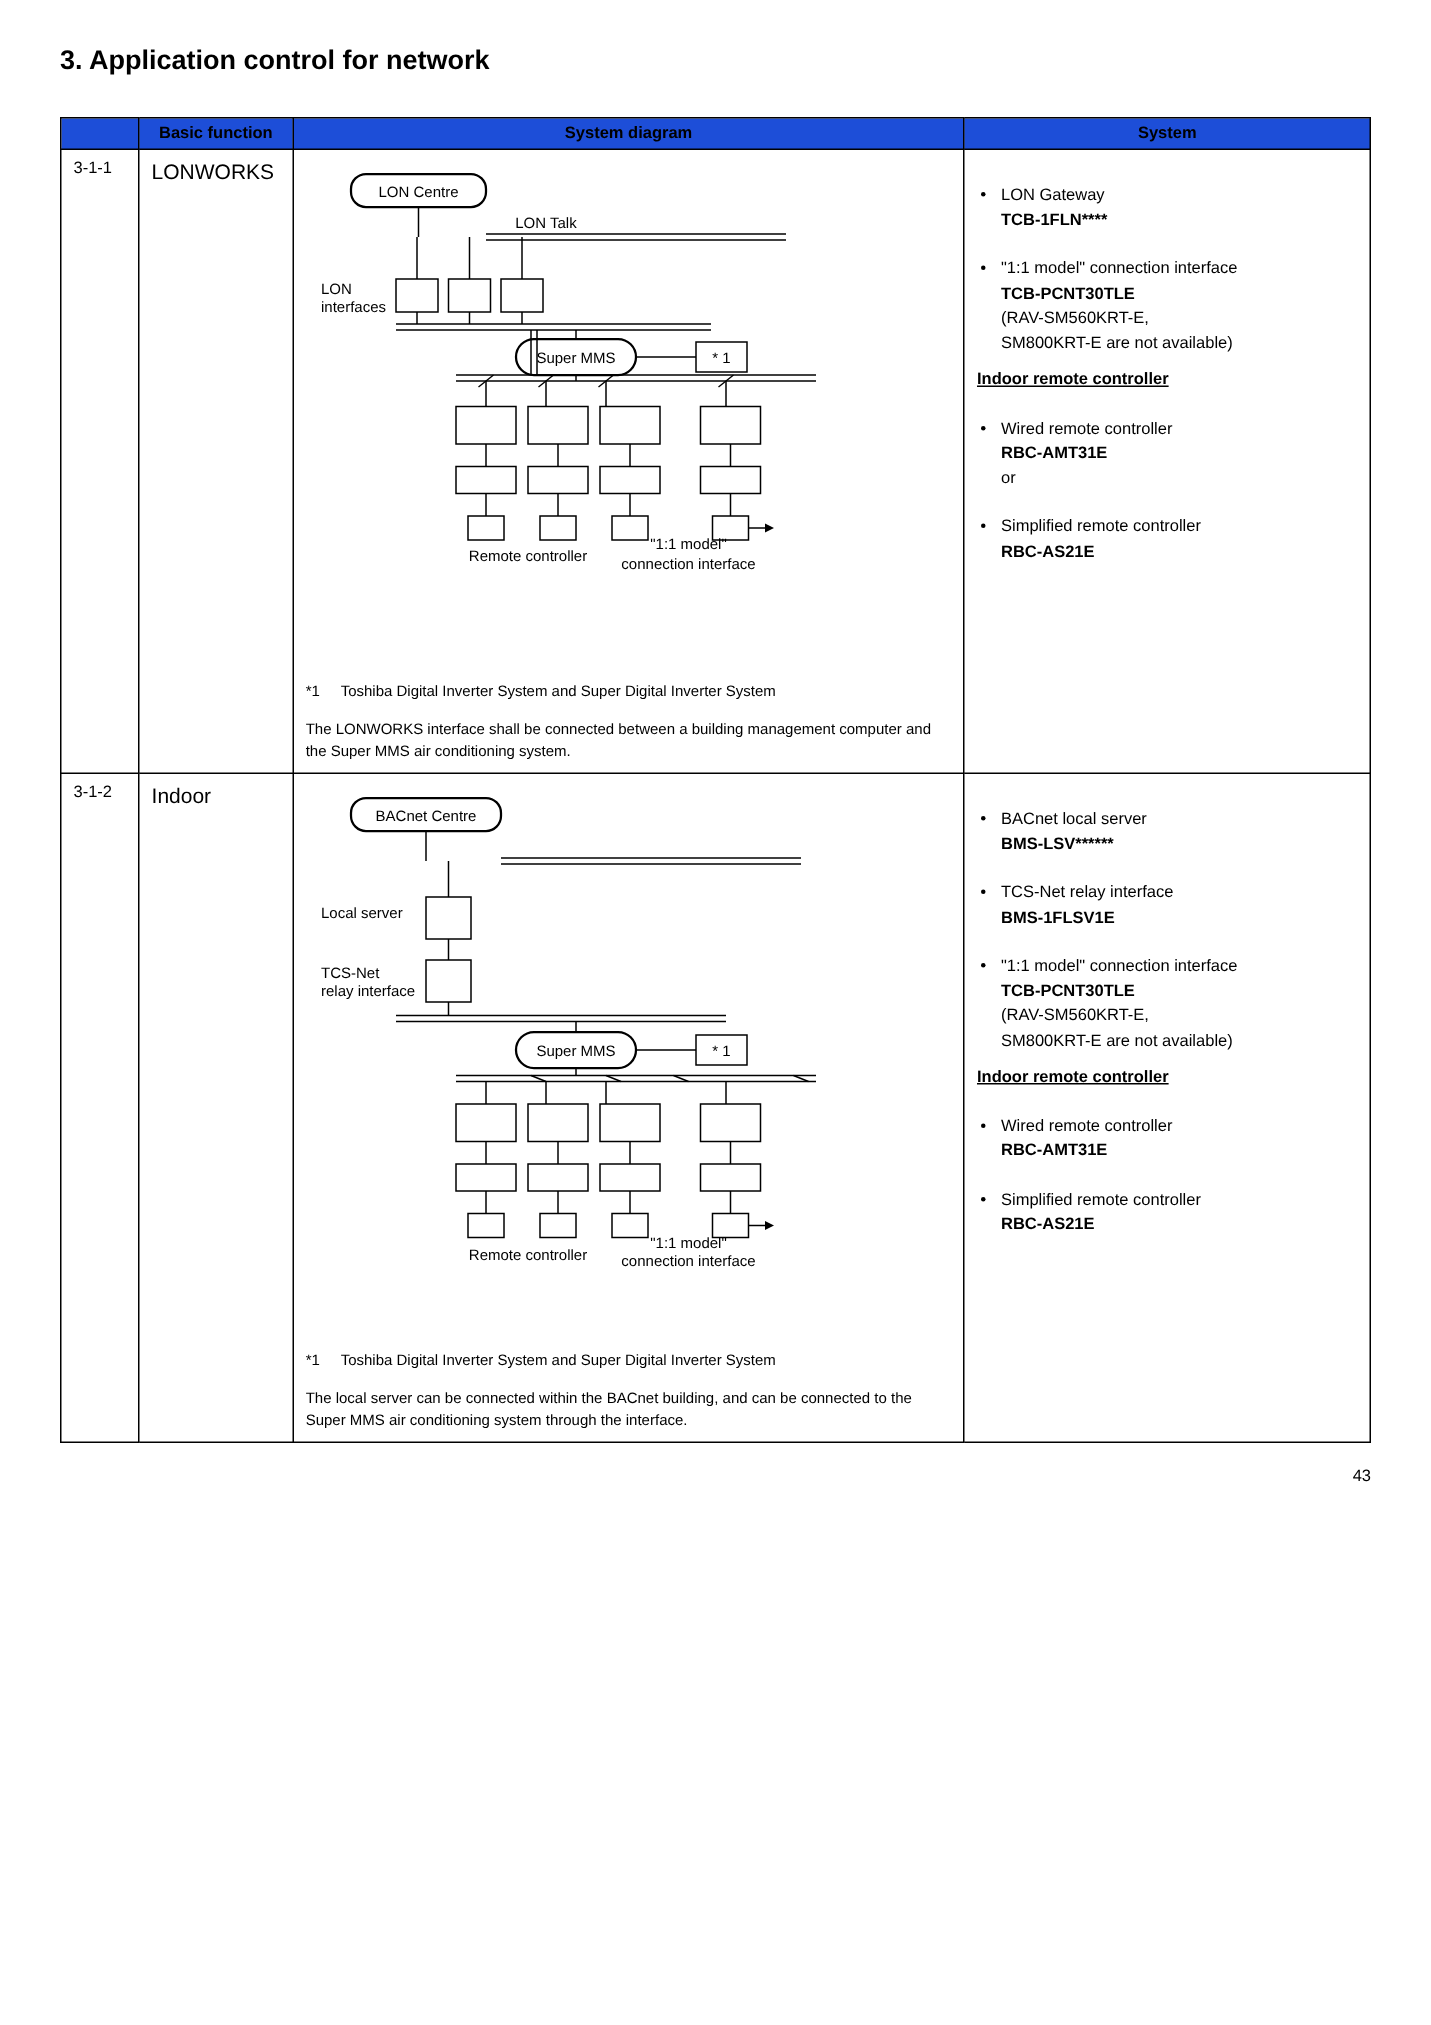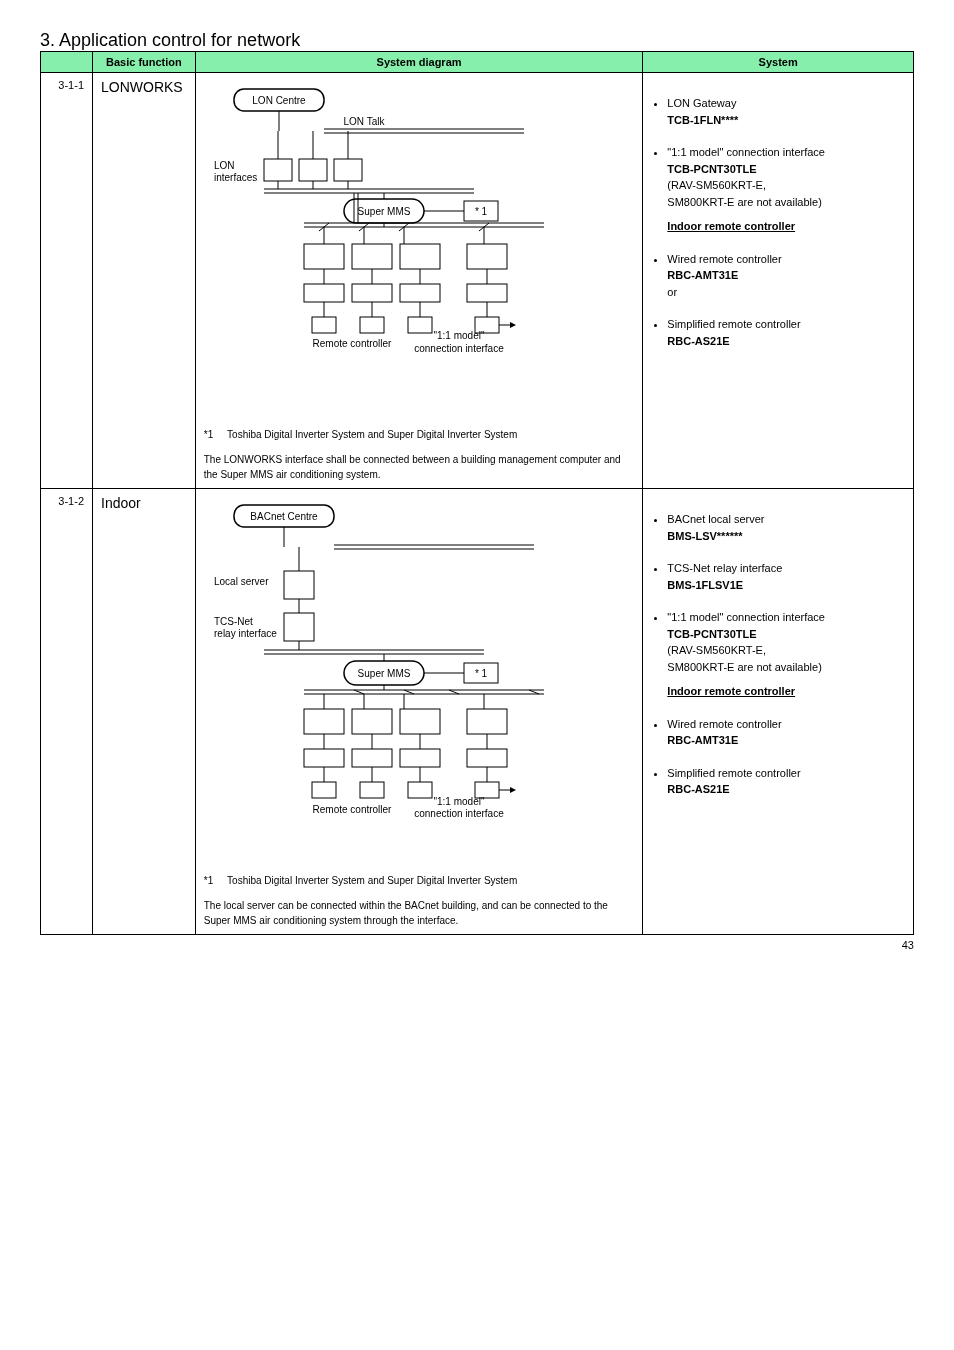--- a/index.html
+++ b/index.html
@@ -7,47 +7,47 @@
       font-family: Arial, sans-serif;
       font-size: 11px;
       background: #fff;
       color: #000;
       width: 954px;
       min-height: 1350px;
       padding: 30px 40px;
     }
     h1 {
       font-size: 18px;
-      font-weight: normal;
-      margin-bottom: 0;
+      font-weight: bold;
+      margin-bottom: 27px;
     }
     .main-table {
       width: 100%;
       border-collapse: collapse;
       border: 1px solid #000;
     }
     .main-table th, .main-table td {
       border: 1px solid #000;
       vertical-align: top;
       padding: 6px 8px;
     }
     .header-row th {
       font-weight: bold;
       font-size: 11px;
-      background: #86efac;
+      background: #1d4ed8;
       padding: 4px 8px;
     }
     .section-num {
       font-size: 11px;
       white-space: nowrap;
     }
     .basic-func {
       font-size: 14px;
     }
-    .col-num { width: 50px; text-align: right; }
+    .col-num { width: 50px; }
     .col-func { width: 80px; }
     .col-diagram { width: 430px; }
     .col-model { width: 260px; }
 
     
     .diagram-area {
       width: 100%;
     }
     svg {
       display: block;
@@ -69,30 +69,29 @@
     }
     .model-content .bold {
       font-weight: bold;
       text-align: right;
     }
     .model-content .section-header {
       font-weight: bold;
       margin-top: 8px;
       margin-bottom: 4px;
       text-decoration: underline;
-      margin-left: 16px;
     }
     .footnote {
       font-size: 10px;
       margin-top: 8px;
       line-height: 1.5;
     }
     .page-num {
       text-align: right;
-      margin-top: 4px;
+      margin-top: 16px;
       font-size: 11px;
     }
   </style>
 </head>
 <body>
 
 <h1>3.  Application control for network</h1>
 
 <table class="main-table">
   <thead>

